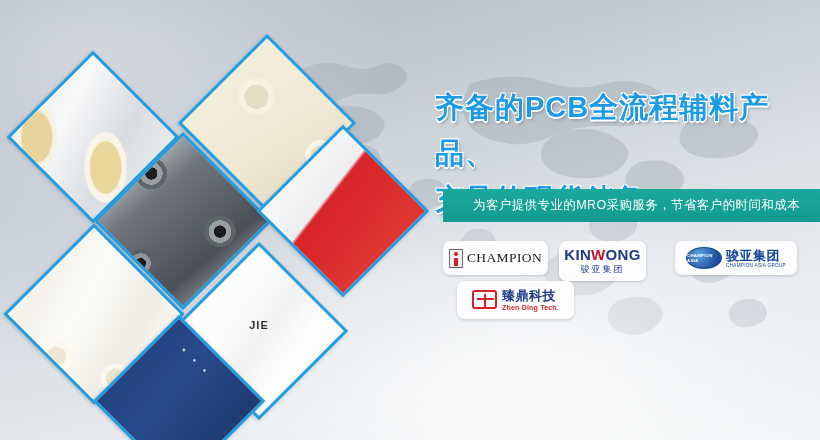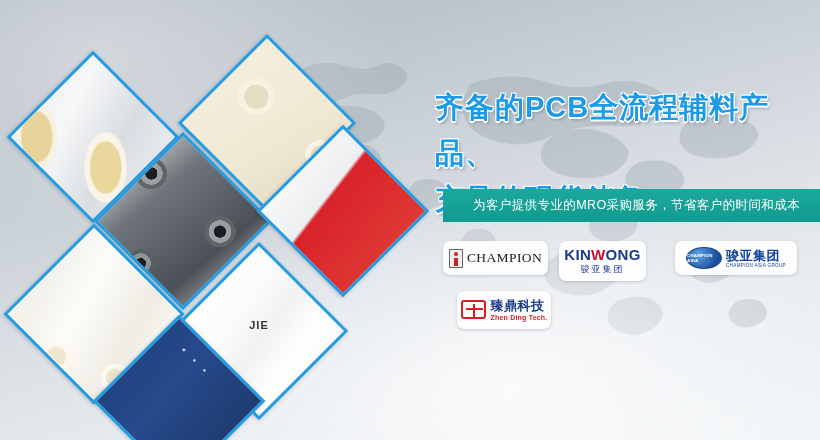--- a/index.html
+++ b/index.html
@@ -76,21 +76,21 @@
   .card{
     position:absolute;
     background:#fdfdfd;border-radius:7px;
     box-shadow:0 1px 3px rgba(60,80,100,.25);
     display:flex;align-items:center;justify-content:center;
     overflow:hidden;
   }
   .card1{left:0px;  top:0px;  width:105px;height:34px;}
   .card2{left:116px;top:0px;  width:87px;height:40px;}
   .card3{left:232px;top:0px;  width:122px;height:34px;}
-  .card4{left:14px; top:50px; width:94px;height:38px;}
+  .card4{left:14px; top:40px; width:117px;height:38px;}
 
   .ts-wrap{display:flex;align-items:center;gap:4px;}
   .ts-mark{
     width:14px;height:19px;border:1px solid #6b6b6b;background:#efefef;
     position:relative;box-sizing:border-box;
   }
   .ts-mark:before{
     content:"";position:absolute;left:4px;top:2px;width:4px;height:4px;background:#cf2026;border-radius:50%;
   }
   .ts-mark:after{

